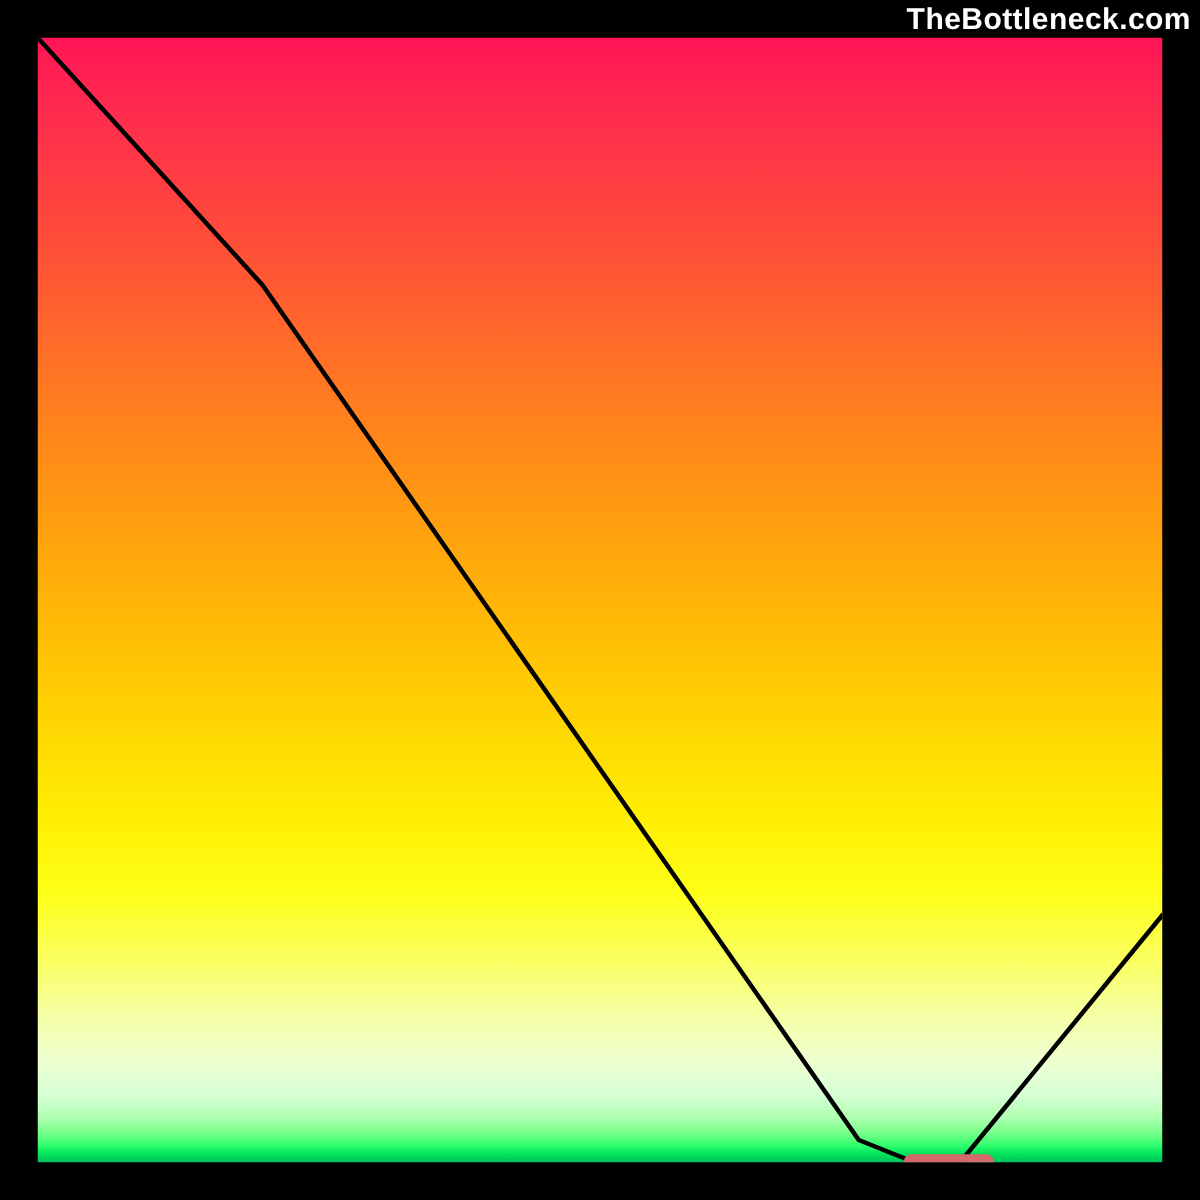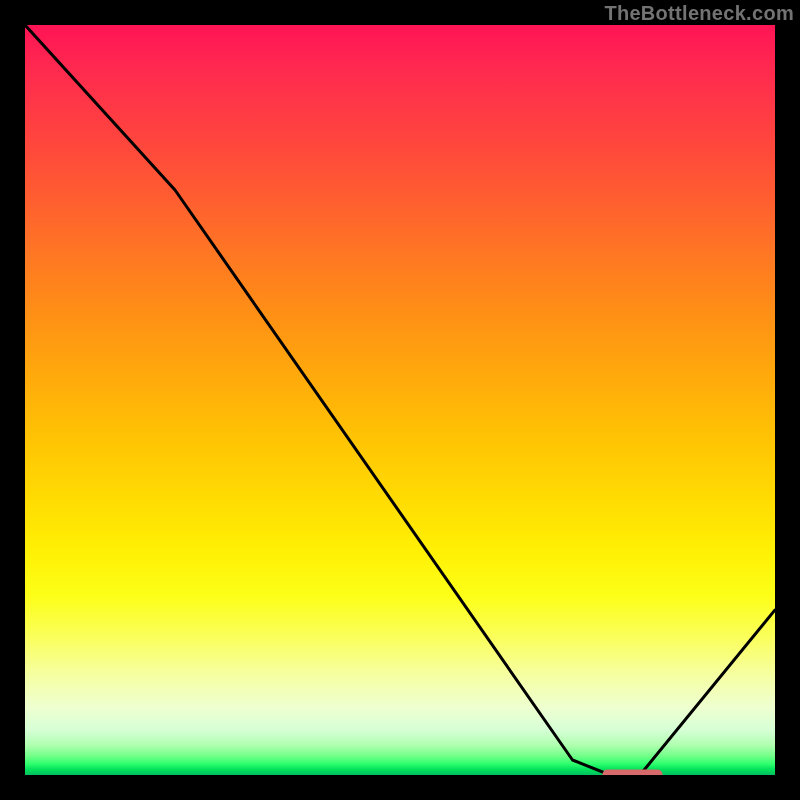--- a/index.html
+++ b/index.html
@@ -8,21 +8,21 @@
     width: 800px;
     height: 800px;
     background: #000;
     font-family: Arial, Helvetica, sans-serif;
     overflow: hidden;
   }
   .watermark {
     position: absolute;
     top: 2px;
     right: 6px;
-    color: #737373;
+    color: #ffffff;
     font-size: 20px;
     font-weight: 600;
     letter-spacing: 0.3px;
     z-index: 10;
     user-select: none;
   }
   .plot-area {
     position: absolute;
     left: 25px;
     top: 25px;

